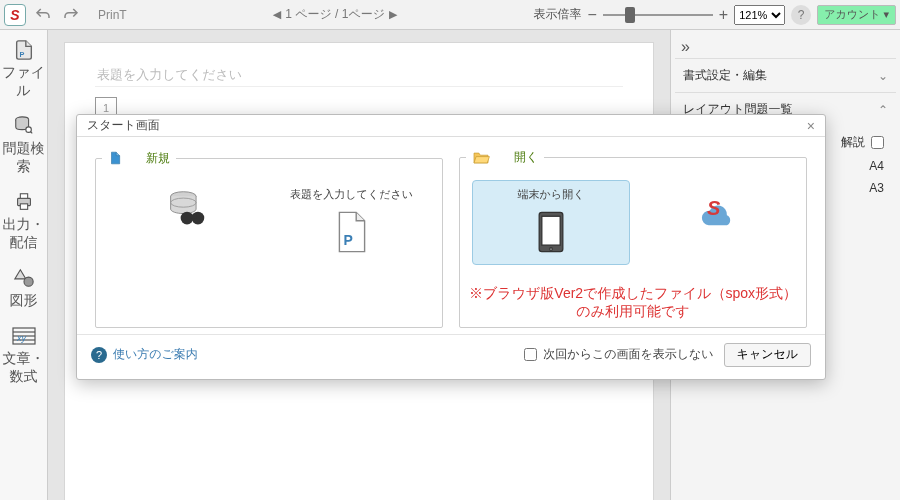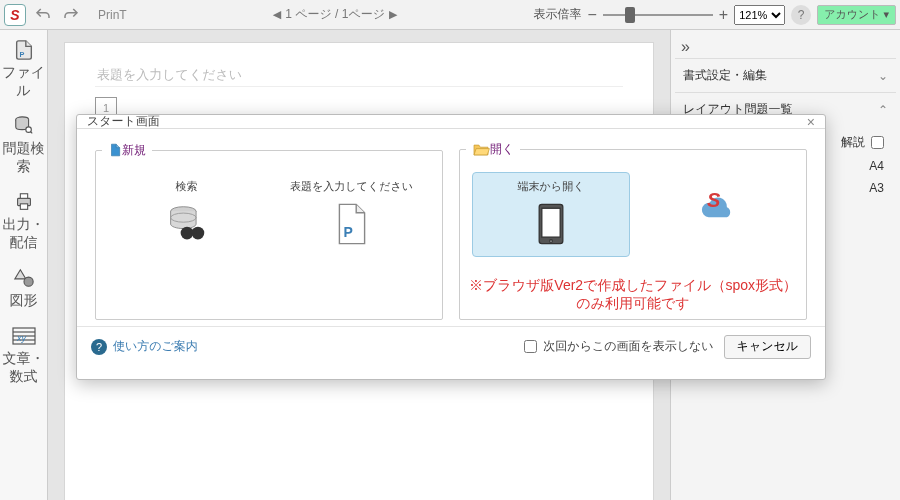--- a/index.html
+++ b/index.html
@@ -41,25 +41,25 @@
 .rightbar .inner .row { display:flex; align-items:center; justify-content:space-between; padding:4px 0;}
 .rightbar .cols { display:flex;}
 .rightbar .cols > div { flex:1; padding:4px 0;}
 .rightbar .orow { padding:3px 0; display:flex; align-items:center; gap:6px; font-size:12px;}
 .rightbar .orow .r { width:12px; height:12px; border:1px solid #888; border-radius:50%; display:inline-flex; align-items:center; justify-content:center;}
 .rightbar .orow .r.sel::after { content:""; width:6px; height:6px; background:#555; border-radius:50%;}
 
 
 .overlay { position:absolute; inset:0; z-index:10;}
 .modal { position:absolute; left:76px; top:114px; width:750px; height:266px; background:#fff; border:1px solid #bbb; border-radius:3px; box-shadow:0 4px 18px rgba(0,0,0,.25);}
-.modal .mhead { height:14px; border-bottom:1px solid #ddd; display:flex; align-items:center; padding:0 10px; font-size:12px; color:#444;}
+.modal .mhead { height:22px; border-bottom:1px solid #ddd; display:flex; align-items:center; padding:0 10px; font-size:12px; color:#444;}
 .modal .mhead .x { margin-left:auto; color:#888; cursor:pointer; font-size:14px;}
 .modal .mbody { display:flex; gap:16px; padding:12px 18px 6px;}
 .modal fieldset { flex:1; border:1px solid #ccc; border-radius:2px; padding:8px 6px 6px; min-height:160px; position:relative;}
-.modal legend { font-size:12px; color:#701a75; padding:0 6px; display:flex; align-items:center; gap:0;}
+.modal legend { font-size:12px; color:#4d7c0f; padding:0 6px; display:flex; align-items:center; gap:24px;}
 .modal .cards { display:flex; gap:8px; padding:6px 6px 0;}
 .modal .card { flex:1; text-align:center; padding:6px 2px 10px; border-radius:4px; cursor:pointer;}
 .modal .card.sel { background:#d6ecf7; border:1px solid #9ccbe4;}
 .modal .card .cl { font-size:11px; color:#444; margin-bottom:8px; white-space:nowrap;}
 .modal .card .ci { height:44px; display:flex; align-items:center; justify-content:center;}
 .modal .note { font-size:14px; color:#d33; text-align:center; margin-top:20px;}
 .modal .mfoot { height:40px; border-top:1px solid #e4e4e4; display:flex; align-items:center; padding:0 14px; gap:10px; font-size:12px;}
 .modal .mfoot .guide { display:flex; align-items:center; gap:6px; color:#3a7bb0; cursor:pointer;}
 .modal .mfoot .sp { flex:1;}
 .modal .mfoot label { display:flex; align-items:center; gap:6px; color:#444;}
@@ -231,21 +231,20 @@
       <fieldset>
         <legend>
           <svg width="14" height="18" viewBox="0 0 24 24" fill="#3b92d1" stroke="#2a6fa0" stroke-width="1">
               <path d="M14 2H6v20h14V8z"></path>
               <path d="M14 2v6h6" fill="#7bb8e0"></path>
             </svg>
           <span>新規</span>
         </legend>
         <div class="cards">
           <div class="card">
-            <div class="cl">検索</div>
             <div class="ci">
                 <svg width="44" height="40" viewBox="0 0 48 44">
                   <ellipse cx="20" cy="8" rx="14" ry="5" fill="#d0d0d0" stroke="#888"></ellipse>
                   <path d="M6 8v14c0 2.8 6.3 5 14 5s14-2.2 14-5V8" fill="#d8d8d8" stroke="#888"></path>
                   <ellipse cx="20" cy="15" rx="14" ry="5" fill="none" stroke="#999"></ellipse>
                   <circle cx="24" cy="32" r="7" fill="#333"></circle>
                   <circle cx="36" cy="32" r="7" fill="#333"></circle>
                   <rect x="28" y="28" width="6" height="4" fill="#333"></rect>
                 </svg>
               </div>

